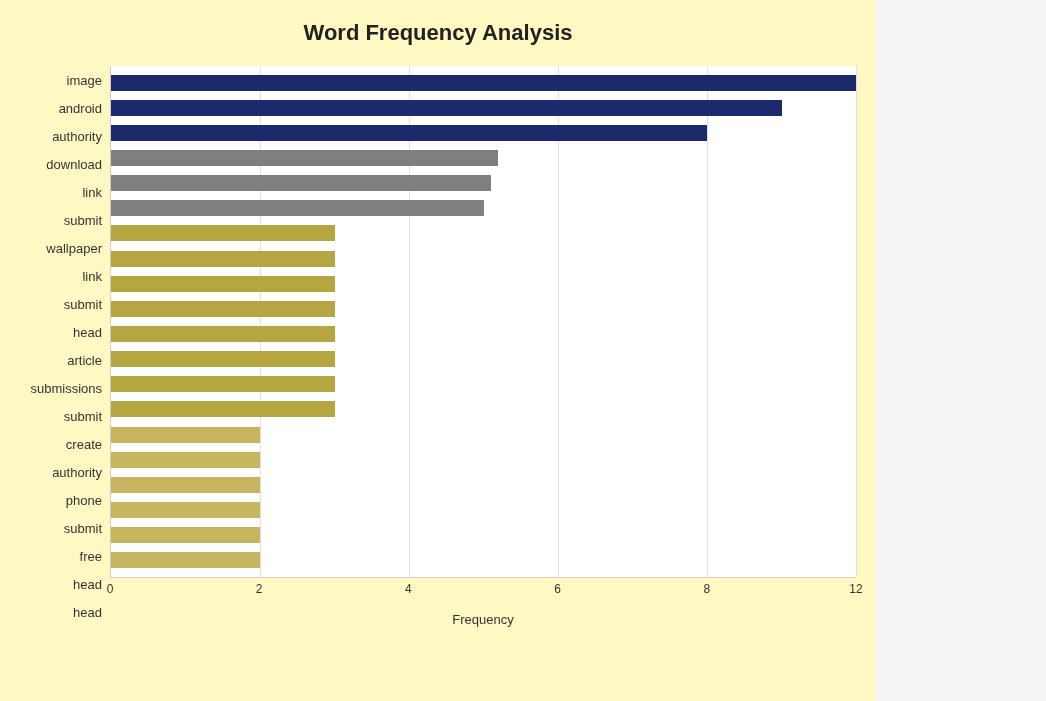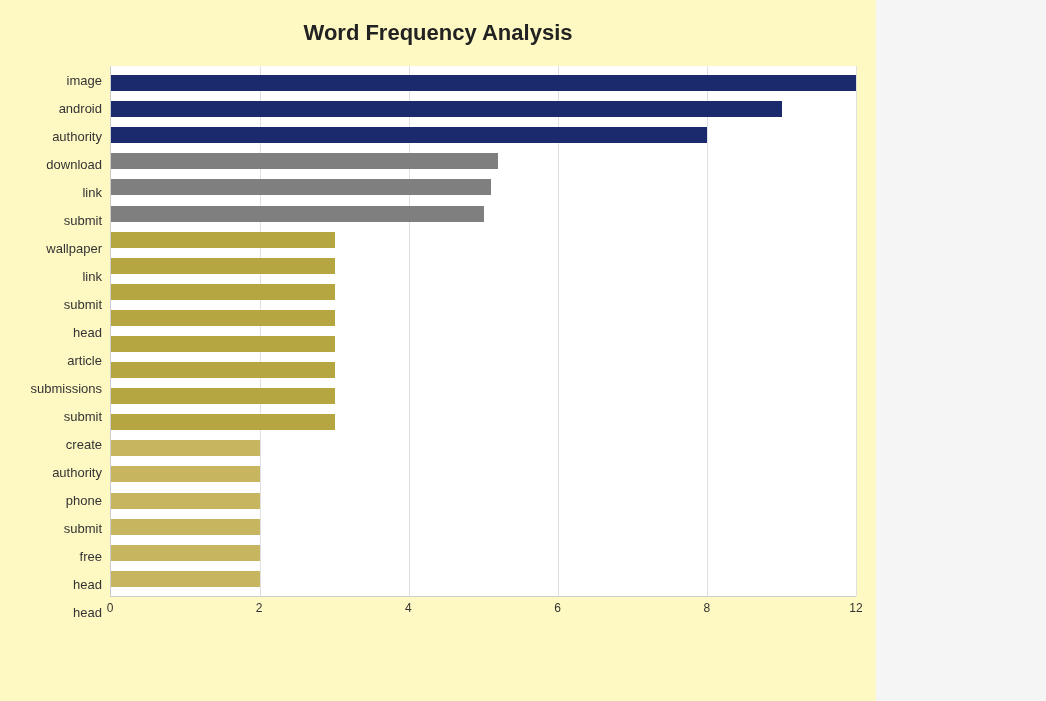--- a/index.html
+++ b/index.html
@@ -210,15 +210,16 @@
           </div>
       </div>
       <div class="x-axis" id="x-axis">
           <div class="x-tick" style="left: 0%;">0</div>
           <div class="x-tick" style="left: 20%;">2</div>
           <div class="x-tick" style="left: 40%;">4</div>
           <div class="x-tick" style="left: 60%;">6</div>
           <div class="x-tick" style="left: 80%;">8</div>
           <div class="x-tick" style="left: 100%;">12</div>
         </div>
+      <div class="x-axis-label">Frequency</div>
     </div>
   </div>
 </div>
 
 </body></html>

